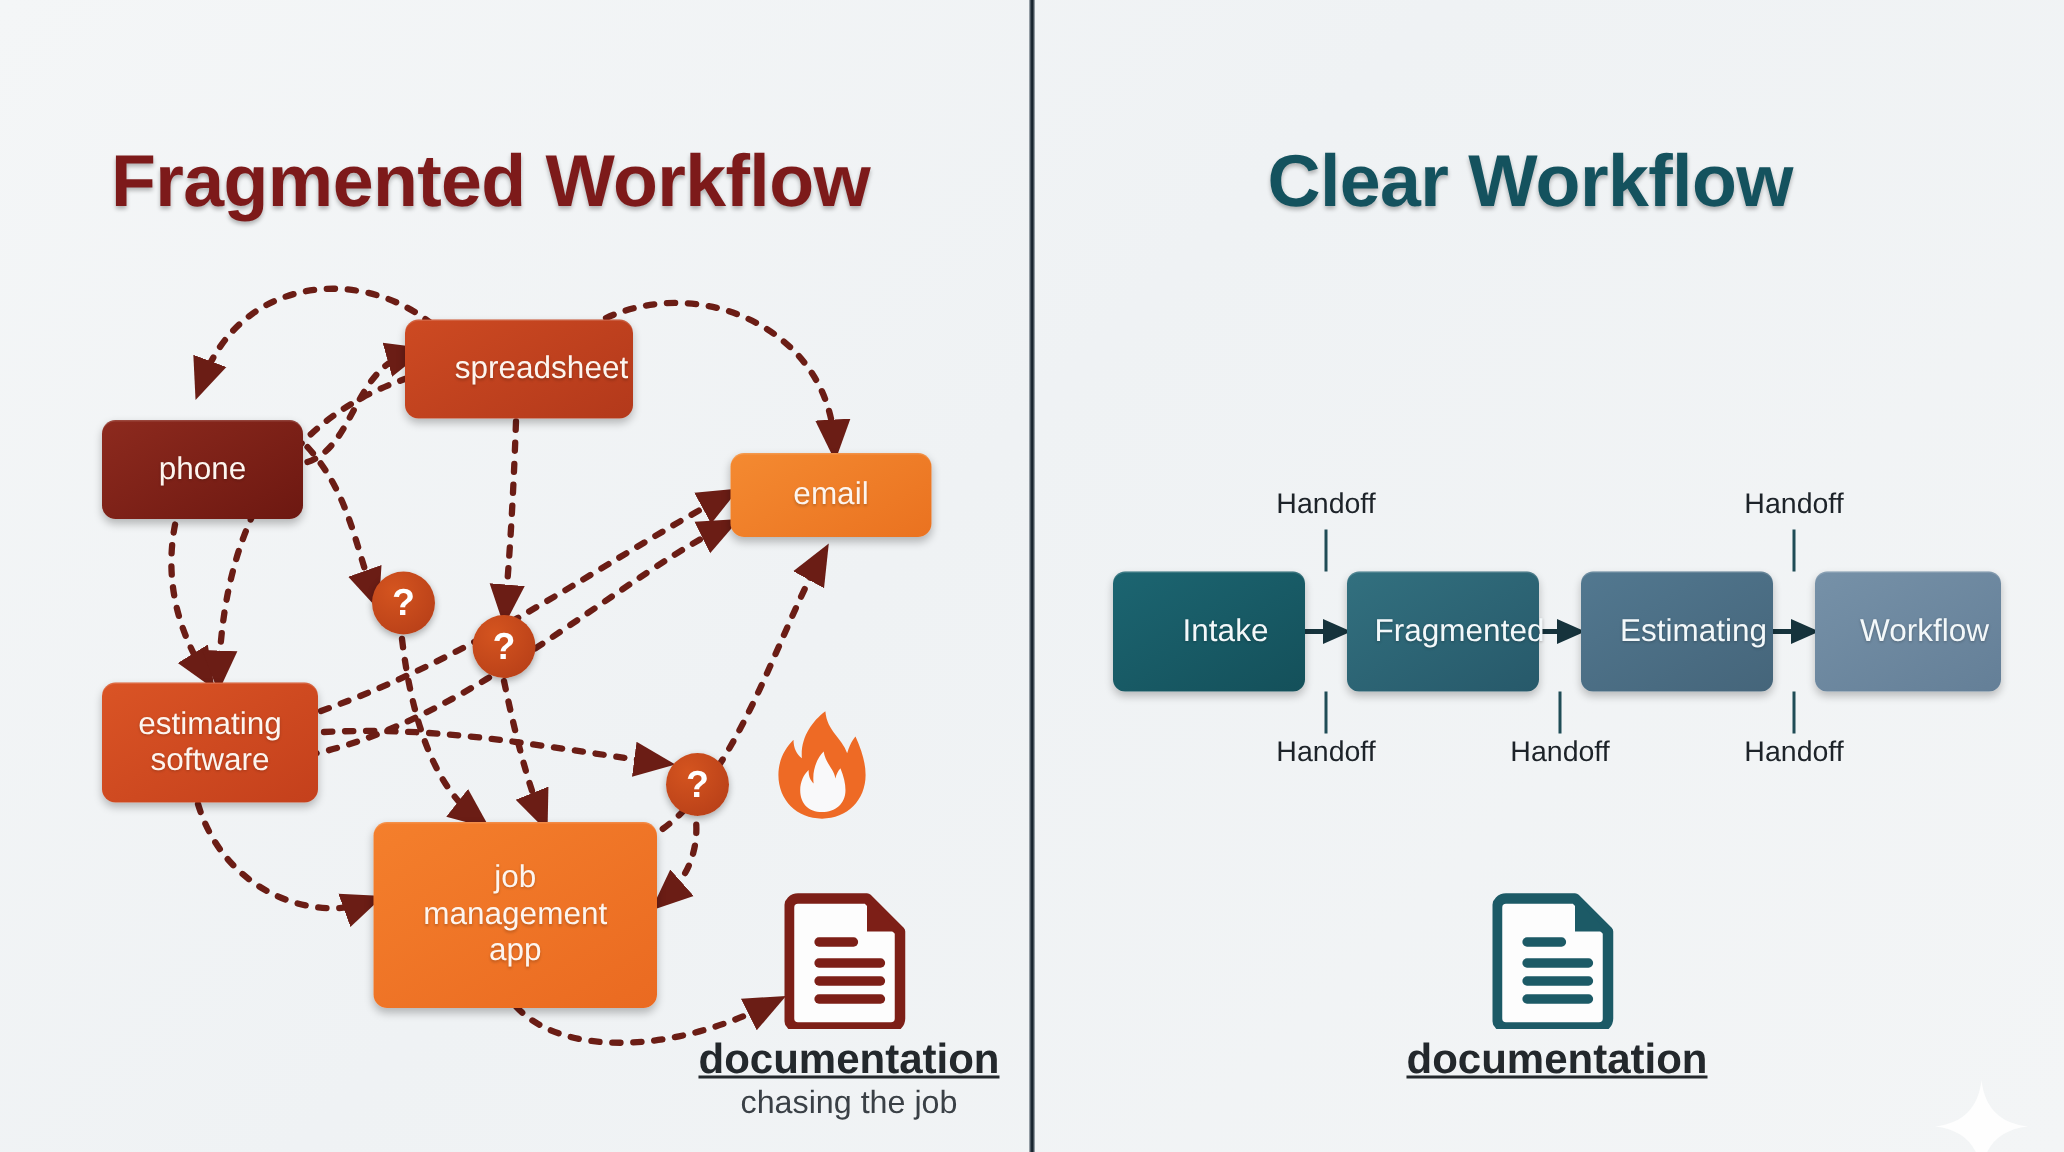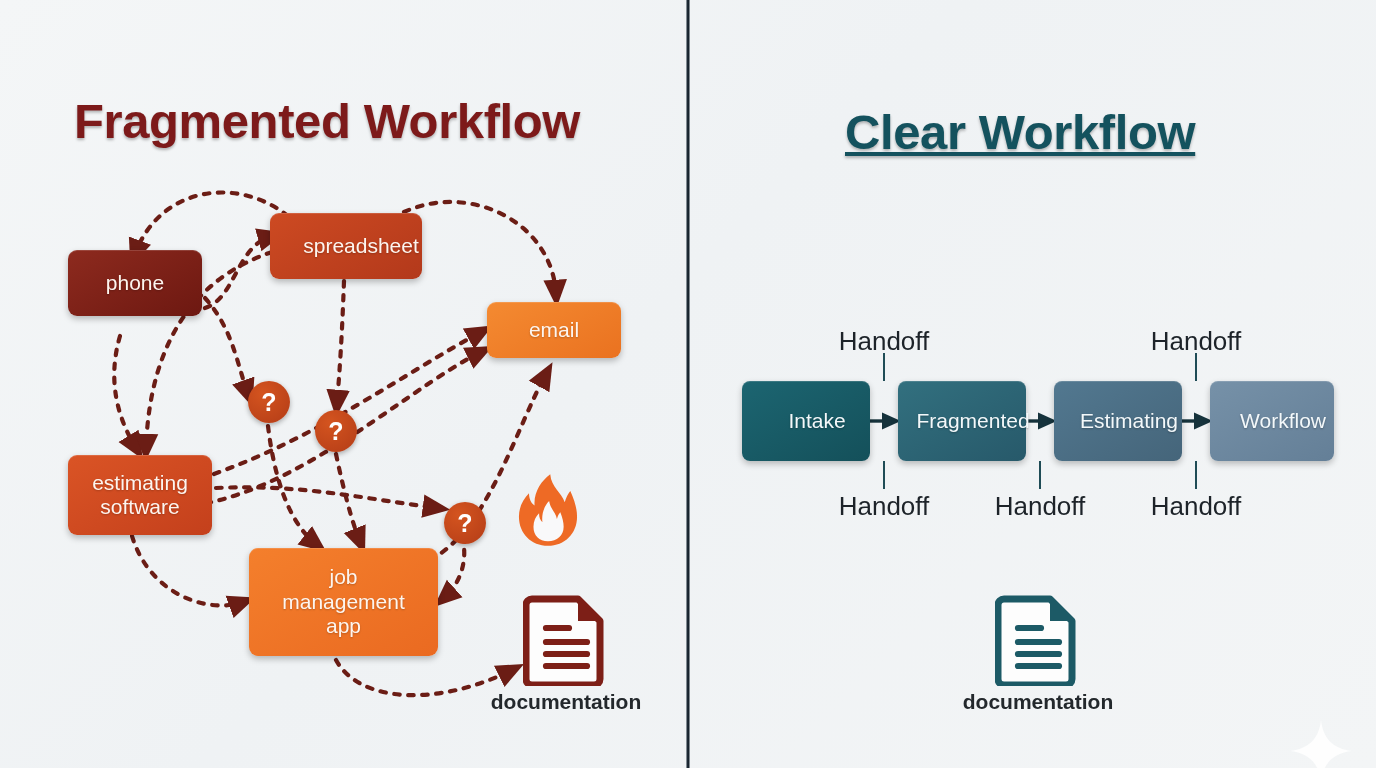--- a/index.html
+++ b/index.html
@@ -34,21 +34,21 @@
   .title {
     position: absolute;
     margin: 0;
     font-size: 49px;
     font-weight: bold;
     letter-spacing: -0.4px;
     white-space: nowrap;
     text-shadow: 0 2px 3px rgba(0,0,0,0.28);
   }
   #title-left  { left: 74px;  top: 57px; color: #7d1a1a; }
-  #title-right { left: 845px; top: 68px; color: #14525e; text-decoration: underline; }
+  #title-right { left: 845px; top: 57px; color: #14525e; }
 
   
   .node {
     position: absolute;
     display: flex;
     align-items: center;
     justify-content: center;
     text-align: center;
     border-radius: 9px;
     color: #fdf5ef;
@@ -77,41 +77,41 @@
   #flame-icon {
     position: absolute;
     left: 512px; top: 436px;
     width: 72px; height: 76px;
     z-index: 18;
   }
 
   
   .doc-callout { position: absolute; text-align: center; z-index: 20; width: 240px; }
   .doc-icon { display: block; margin: 0 auto; }
-  .doc-title { font-size: 21px; font-weight: bold; color: #23282c; margin-top: 4px; }
+  .doc-title { font-size: 28px; font-weight: bold; color: #23282c; margin-top: 4px; text-decoration: underline; }
   .doc-sub   { font-size: 21.5px; font-weight: normal; color: #3a4046; margin-top: 1px; }
   #doc-left  { left: 446px; top: 556px; }
   #doc-right { left: 918px; top: 556px; }
 
   
   #pipeline { position: absolute; left: 742px; top: 345px; height: 80px; }
   .stage {
     position: absolute; top: 0;
     height: 80px;
     border-radius: 8px;
     display: flex; align-items: center; justify-content: center;
     color: #f3f8fa;
     font-size: 21px;
     box-shadow: 0 3px 6px rgba(0,0,0,0.24), inset 0 1px 0 rgba(255,255,255,0.14);
     text-shadow: 0 1px 2px rgba(0,0,0,0.25);
     padding-left: 22px;
   }
   .handoff-label {
     position: absolute;
-    font-size: 26px;
+    font-size: 19px;
     color: #1d2329;
     white-space: nowrap;
     transform: translateX(-50%);
   }
   .handoff-tick {
     position: absolute;
     width: 2px;
     background: #1f4c56;
     transform: translateX(-50%);
   }
@@ -163,38 +163,38 @@
         <path d="M132,500 C150,560 210,578 243,566"></path>
 
         <path d="M462,500 C468,522 462,546 444,562"></path>
 
         <path d="M336,624 C360,668 440,670 512,634"></path>
 
         <path d="M272,216 C200,240 150,300 146,412"></path>
       </g>
     </svg>
 
-    <div class="node" id="node-phone" style="left:68px;top:214px;width:134px;height:66px;background:linear-gradient(150deg,#8d2a1e,#6d1811);">
+    <div class="node" id="node-phone" style="left:68px;top:244px;width:134px;height:66px;background:linear-gradient(150deg,#8d2a1e,#6d1811);">
       <span>phone</span>
     </div>
 
     <div class="node" id="node-spreadsheet" style="left:270px;top:177px;width:152px;height:66px;background:linear-gradient(150deg,#cd4a22,#b3391b);padding-left:38px;">
       <span>spreadsheet</span>
     </div>
 
     <div class="node" id="node-email" style="left:487px;top:266px;width:134px;height:56px;background:linear-gradient(150deg,#f48a31,#ea7220);">
       <span>email</span>
     </div>
 
     <div class="node" id="node-estimating-software" style="left:68px;top:419px;width:144px;height:80px;background:linear-gradient(150deg,#da5425,#c4401c);white-space:pre-line;">
       <span>estimating
 software</span>
     </div>
 
-    <div class="node" id="node-job-management-app" style="left:249px;top:512px;width:189px;height:108px;background:linear-gradient(150deg,#f47f2c,#ea6a21);white-space:pre-line;">
+    <div class="node" id="node-job-management-app" style="left:249px;top:512px;width:189px;height:124px;background:linear-gradient(150deg,#f47f2c,#ea6a21);white-space:pre-line;">
       <span>job
 management
 app</span>
     </div>
 
     <div class="qbadge" style="left:248px;top:345px;background:radial-gradient(circle at 35% 30%,#d4541f,#b33c17);">
       <span>?</span>
     </div>
     <div class="qbadge" style="left:315px;top:374px;background:radial-gradient(circle at 35% 30%,#d4541f,#b33c17);">
       <span>?</span>
@@ -217,20 +217,21 @@
         <path d="M9 7 h46 l22 22 v58 a6 6 0 0 1 -6 6 h-62 a6 6 0 0 1 -6 -6 v-74 a6 6 0 0 1 6 -6 z" fill="#fdfdfd" stroke="#7d1f17" stroke-width="7" stroke-linejoin="round"></path>
         <path d="M55 7 v22 h22" fill="#7d1f17"></path>
         <g stroke="#7d1f17" stroke-width="6.2" stroke-linecap="round">
           <line x1="23" y1="36" x2="46" y2="36"></line>
           <line x1="23" y1="50" x2="64" y2="50"></line>
           <line x1="23" y1="62" x2="64" y2="62"></line>
           <line x1="23" y1="74" x2="64" y2="74"></line>
         </g>
       </svg>
       <div class="doc-title">documentation</div>
+      <div class="doc-sub">chasing the job</div>
     </div>
   </div>
 
   <div class="divider"></div>
 
   <div class="panel" id="panel-right">
 
     <h1 class="title" id="title-right" style="left:157px;">Clear Workflow</h1>
 
     <div id="pipeline" style="left:54px;width:600px;">

